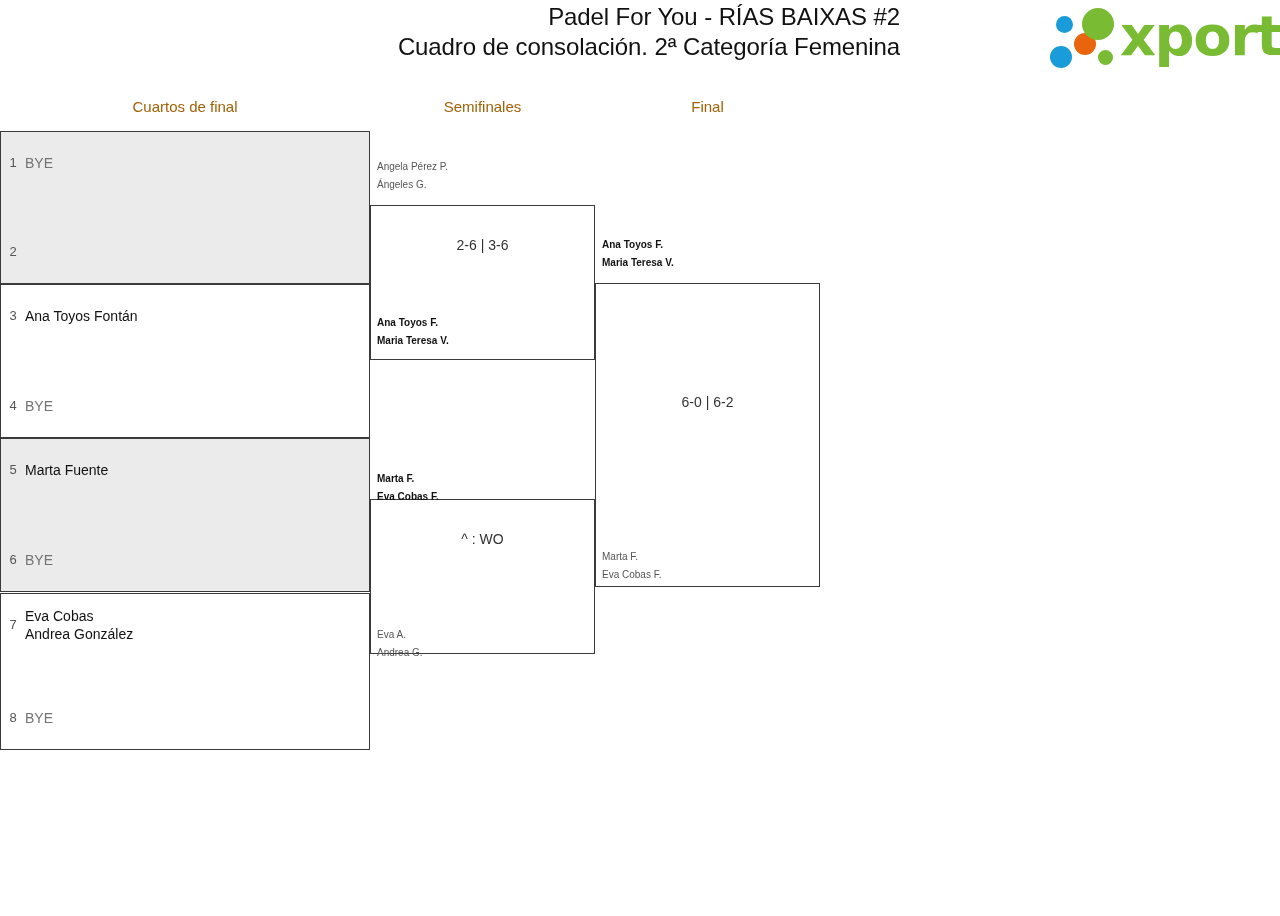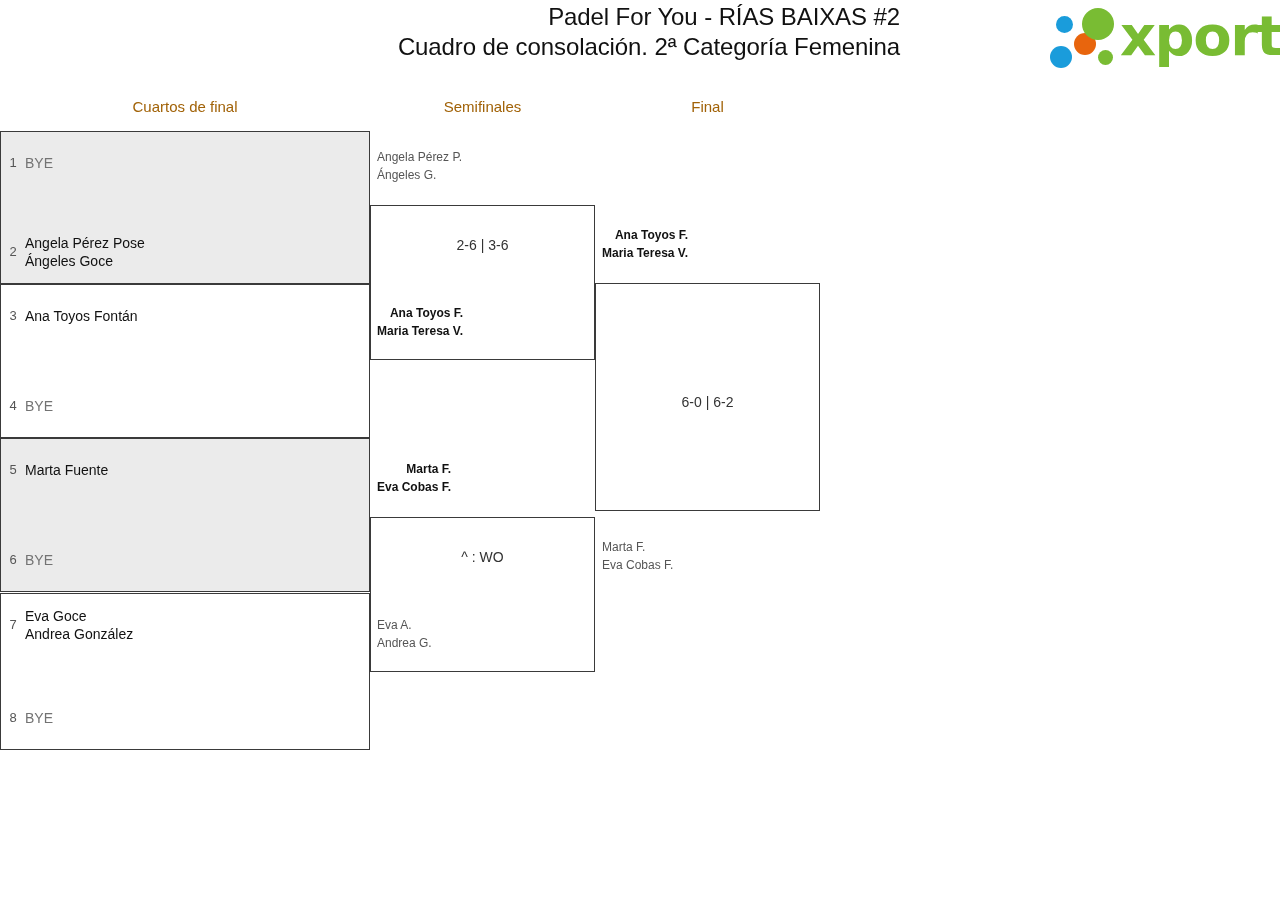--- a/index.html
+++ b/index.html
@@ -140,26 +140,27 @@
     width: 100%;
     text-align: center;
     font-size: 14px;
     line-height: 18px;
     color: #333333;
   }
 
   
   .adv {
     position: absolute;
-    font-size: 12px;
+    font-size: 10px;
     line-height: 18px;
     white-space: nowrap;
+    margin-top: 10px;
   }
   .adv .nm { display: block; }
-  .adv.winner  { color: #111111; font-weight: 600; text-align: right; }
+  .adv.winner  { color: #111111; font-weight: 600; }
   .adv.loser   { color: #555555; font-weight: 400; }
 </style>
 </head>
 <body>
 
 <div id="root">
 
   <div class="page-header">
     <div class="title-block">
       <div class="title-line">Padel For You - RÍAS BAIXAS #2</div>
@@ -184,24 +185,20 @@
 
   <div class="bracket">
 
     <div class="r1-match shaded" style="top:131px; height:153px;">
       <div class="r1-slot" style="top:0px;">
         <span class="seed">1</span>
         <span class="bye-text">BYE</span>
       </div>
       <div class="r1-slot" style="top:89px;">
         <span class="seed">2</span>
-        <span class="names">
-          <span class="nm">Angela Pérez Pose</span>
-          <span class="nm">Ángeles Goce</span>
-        </span>
       </div>
     </div>
 
     <div class="r1-match plain" style="top:284px; height:154px;">
       <div class="r1-slot" style="top:0px;">
         <span class="seed">3</span>
         <span class="names">
           <span class="nm">Ana Toyos Fontán</span>
         </span>
       </div>
@@ -221,21 +218,21 @@
       <div class="r1-slot" style="top:90px;">
         <span class="seed">6</span>
         <span class="bye-text">BYE</span>
       </div>
     </div>
 
     <div class="r1-match plain" style="top:593px; height:157px;">
       <div class="r1-slot" style="top:0px;">
         <span class="seed">7</span>
         <span class="names">
-          <span class="nm">Eva Goce</span>
+          <span class="nm">Eva Cobas</span>
           <span class="nm">Andrea González</span>
         </span>
       </div>
       <div class="r1-slot" style="top:93px;">
         <span class="seed">8</span>
         <span class="bye-text">BYE</span>
       </div>
     </div>
 
     <div class="conn-box" style="left:370px; top:205px; width:225px; height:155px;">
@@ -243,33 +240,33 @@
     </div>
     <div class="adv loser" style="left:377px; top:148px;">
       <span class="nm">Angela Pérez P.</span>
       <span class="nm">Ángeles G.</span>
     </div>
     <div class="adv winner" style="left:377px; top:304px;">
       <span class="nm">Ana Toyos F.</span>
       <span class="nm">Maria Teresa V.</span>
     </div>
 
-    <div class="conn-box" style="left:370px; top:517px; width:225px; height:155px;">
+    <div class="conn-box" style="left:370px; top:499px; width:225px; height:155px;">
       <div class="score" style="top:30px;">^ : WO</div>
     </div>
     <div class="adv winner" style="left:377px; top:460px;">
       <span class="nm">Marta F.</span>
       <span class="nm">Eva Cobas F.</span>
     </div>
     <div class="adv loser" style="left:377px; top:616px;">
       <span class="nm">Eva A.</span>
       <span class="nm">Andrea G.</span>
     </div>
 
-    <div class="conn-box" style="left:595px; top:283px; width:225px; height:228px;">
+    <div class="conn-box" style="left:595px; top:283px; width:225px; height:304px;">
       <div class="score" style="top:109px;">6-0 | 6-2</div>
     </div>
     <div class="adv winner" style="left:602px; top:226px;">
       <span class="nm">Ana Toyos F.</span>
       <span class="nm">Maria Teresa V.</span>
     </div>
     <div class="adv loser" style="left:602px; top:538px;">
       <span class="nm">Marta F.</span>
       <span class="nm">Eva Cobas F.</span>
     </div>

